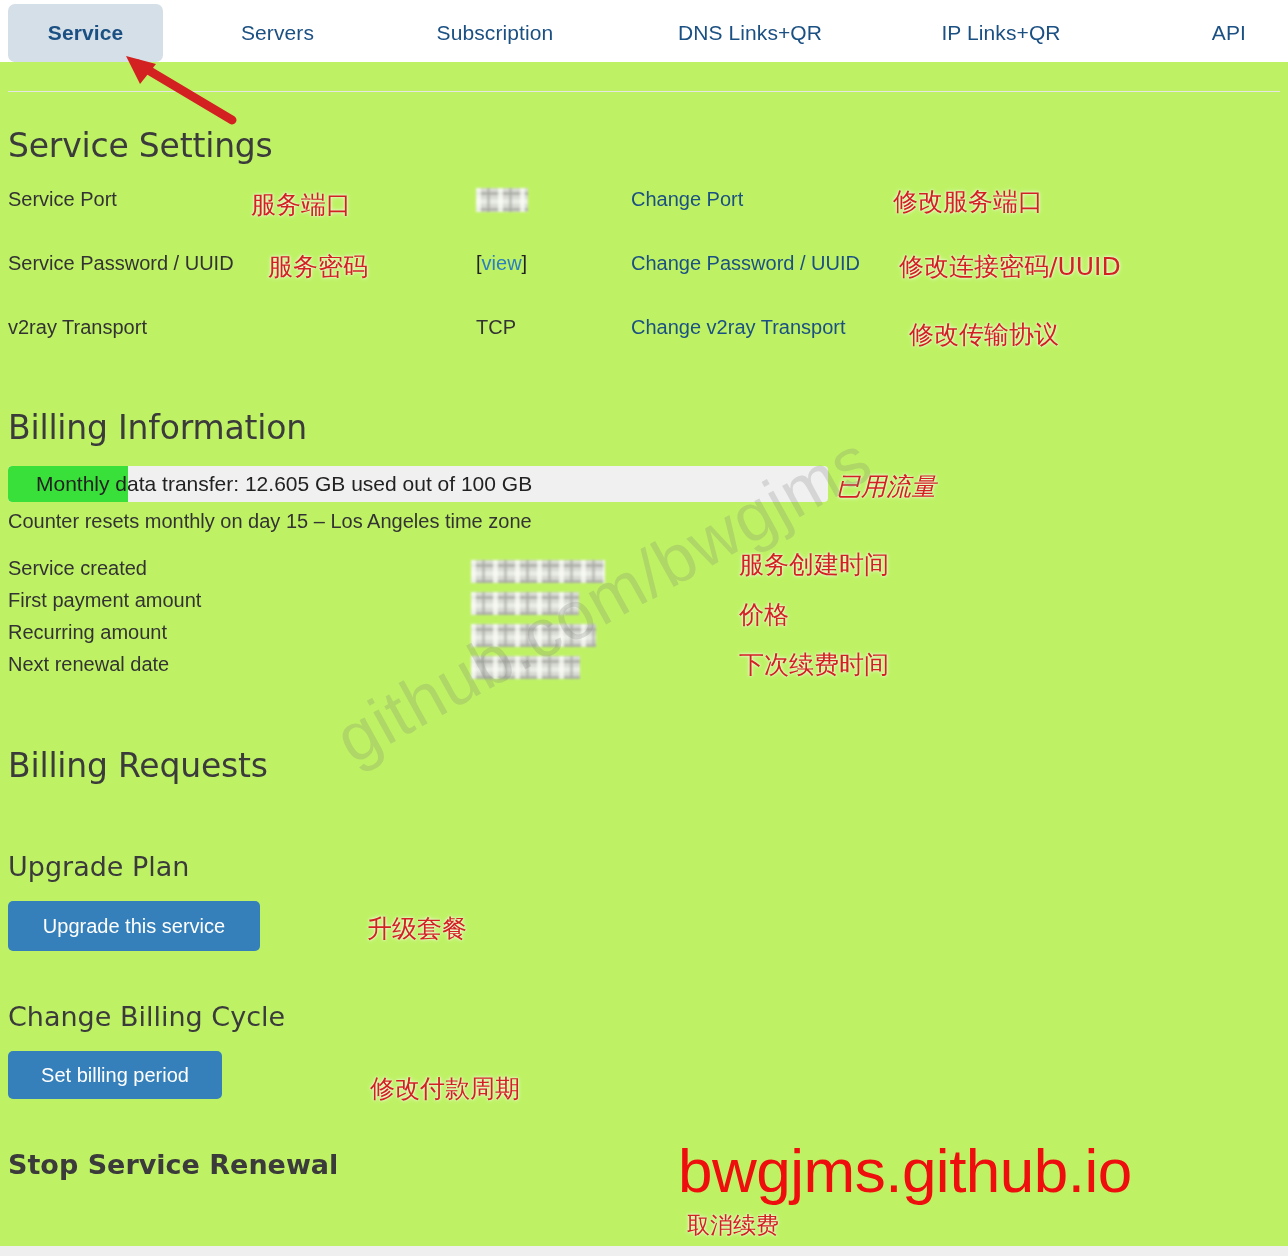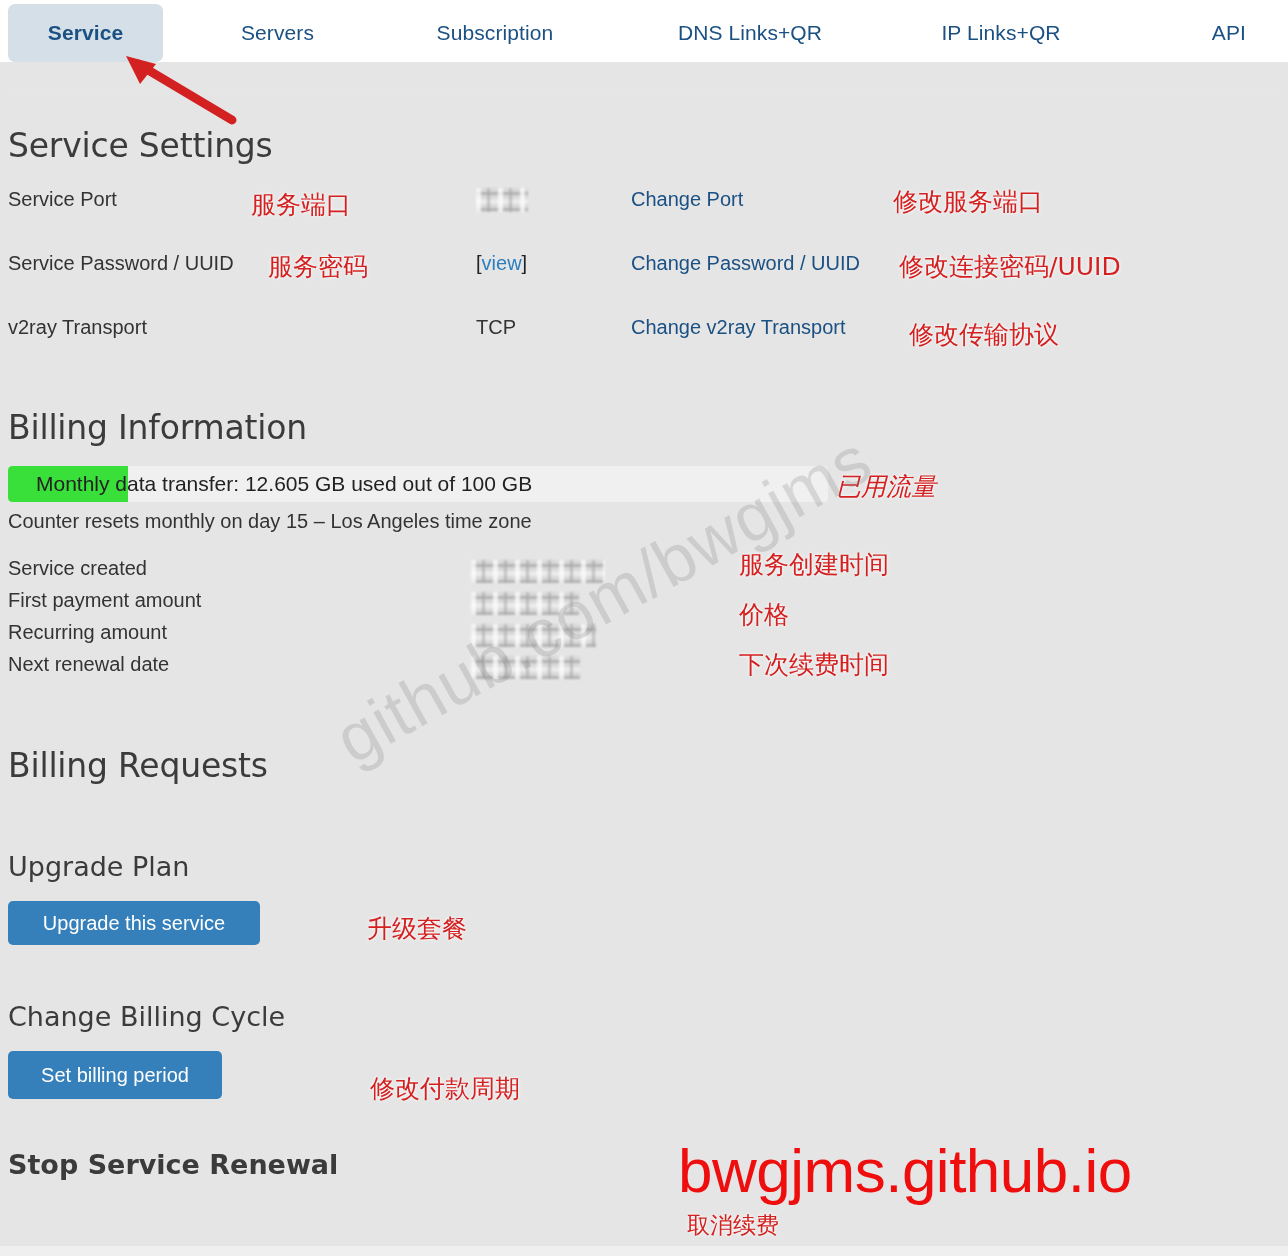--- a/index.html
+++ b/index.html
@@ -9,21 +9,21 @@
     width: 1288px; height: 1256px;
     background: #ffffff;
     font-family: "Liberation Sans", "DejaVu Sans", sans-serif;
     color: #333333;
     overflow: hidden;
   }
   #page {
     position: relative;
     width: 1288px;
     height: 1256px;
-    background: #e5e5e5;
+    background: #bef264;
     overflow: hidden;
   }
 
   
   #tabbar {
     position: absolute;
     left: 0; top: 0;
     width: 1288px; height: 62px;
     background: #ffffff;
   }
@@ -247,21 +247,21 @@
   <div class="mosaic" style="left:471px; top:624px; width:125px; height:23px;"></div>
   <div class="mosaic" style="left:471px; top:656px; width:109px; height:23px;"></div>
 
   <div class="ann" style="left:739px; top:548px;">服务创建时间</div>
   <div class="ann" style="left:739px; top:598px;">价格</div>
   <div class="ann" style="left:739px; top:648px;">下次续费时间</div>
 
   <div class="h-section" style="left:8px; top:746px;">Billing Requests</div>
 
   <div class="h-sub" style="left:8px; top:851px;">Upgrade Plan</div>
-  <button class="btn" style="left:8px; top:901px; width:252px; height:44px;">Upgrade this service</button>
+  <button class="btn" style="left:8px; top:901px; width:252px; height:50px;">Upgrade this service</button>
   <div class="ann" style="left:367px; top:912px;">升级套餐</div>
 
   <div class="h-sub" style="left:8px; top:1001px;">Change Billing Cycle</div>
   <button class="btn" style="left:8px; top:1051px; width:214px; height:48px;">Set billing period</button>
   <div class="ann" style="left:370px; top:1072px;">修改付款周期</div>
 
   <div class="h-sub" style="left:8px; top:1149px;font-weight:bold;">Stop Service Renewal</div>
   <div class="ann ann-sm" style="left:687px; top:1210px;">取消续费</div>
 
   <div id="wm-diagonal">github.com/bwgjms</div>

